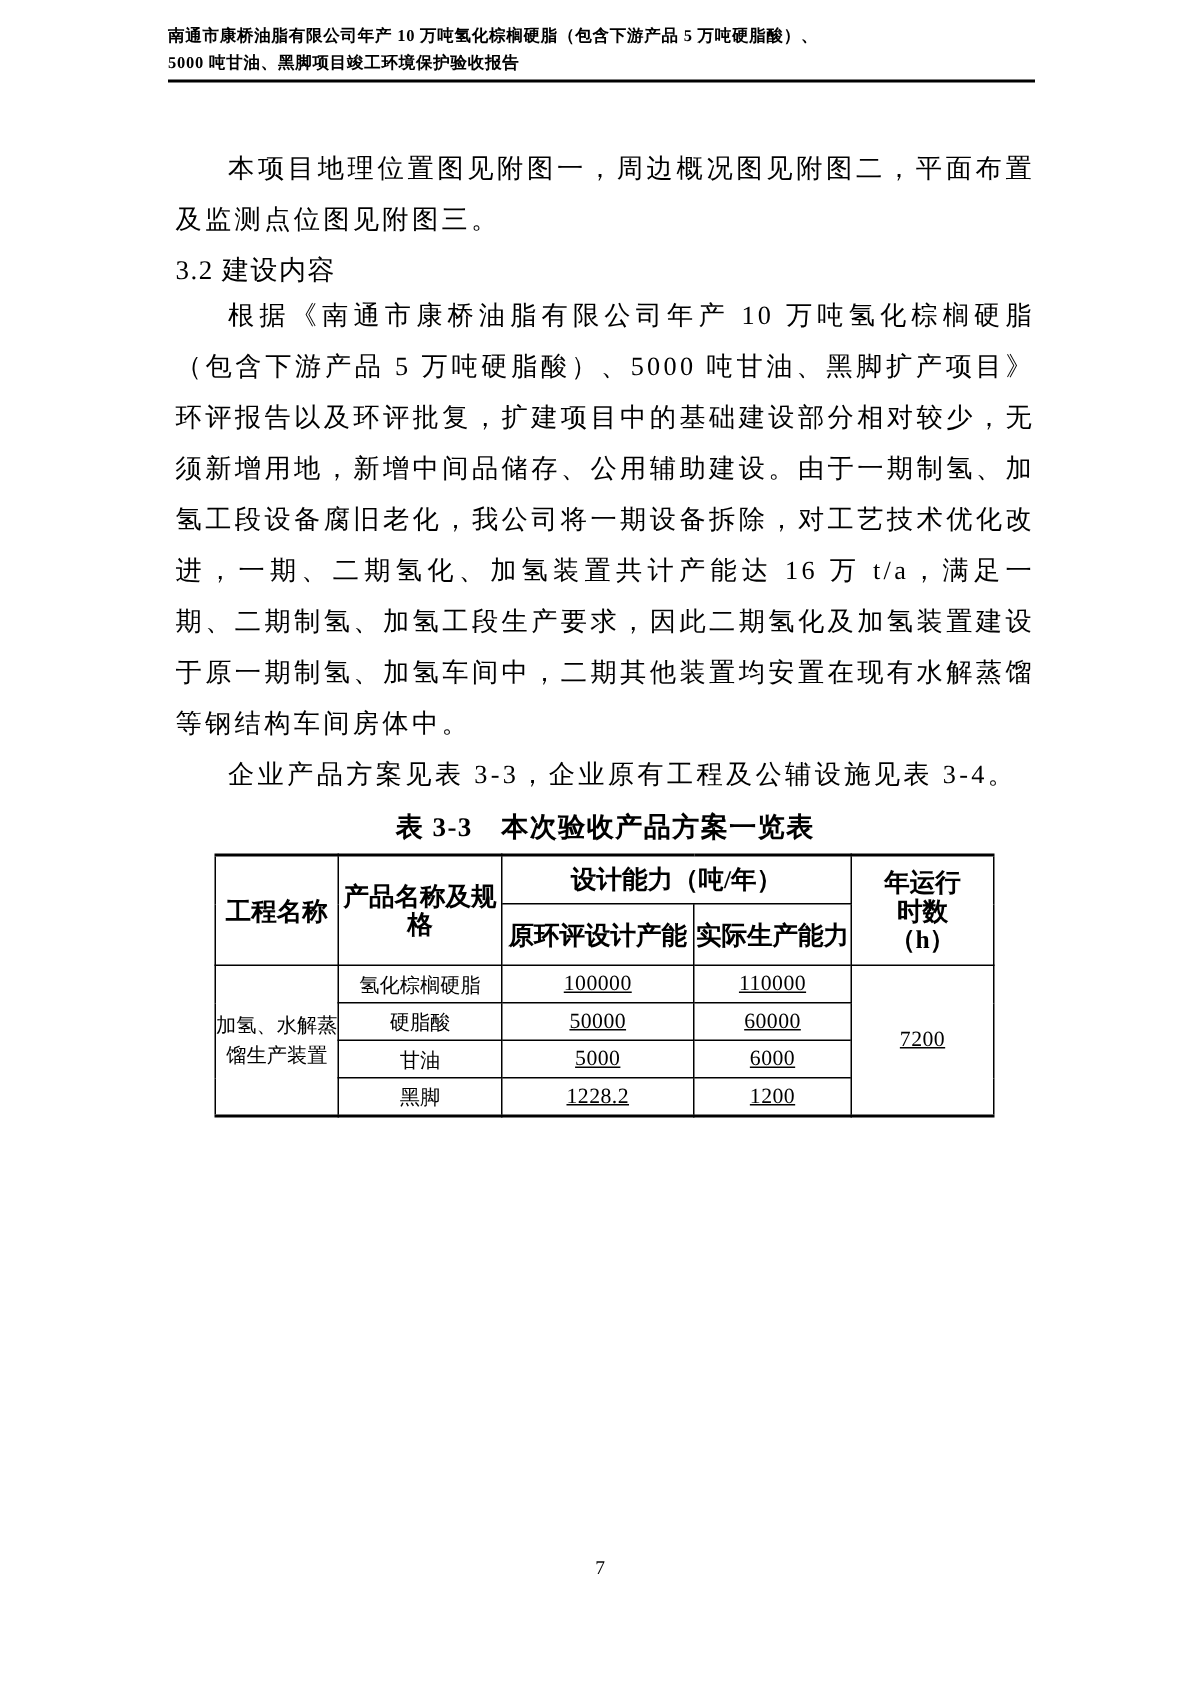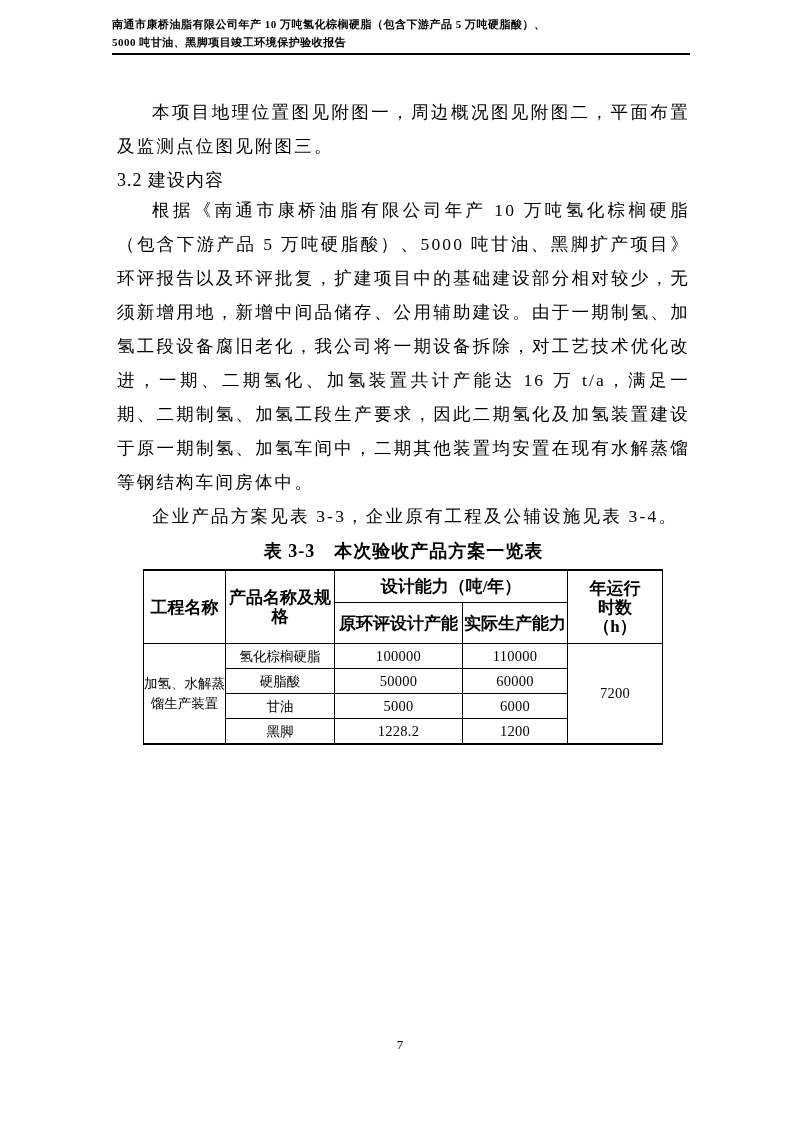--- a/index.html
+++ b/index.html
@@ -89,20 +89,21 @@
   td.product-cell {
     font-size: 13.5px;
     line-height: 23px;
     height: 24px;
   }
   td.num-cell {
     font-size: 14.5px;
     line-height: 23px;
     height: 24px;
     letter-spacing: 0.3px;
+    text-decoration: underline;
   }
   td.project-cell {
     font-size: 13.5px;
     line-height: 20px;
     padding: 0 11px;
   }
   th.annual-hours-th {
     white-space: pre-line;
     padding: 0 8px;
   }

